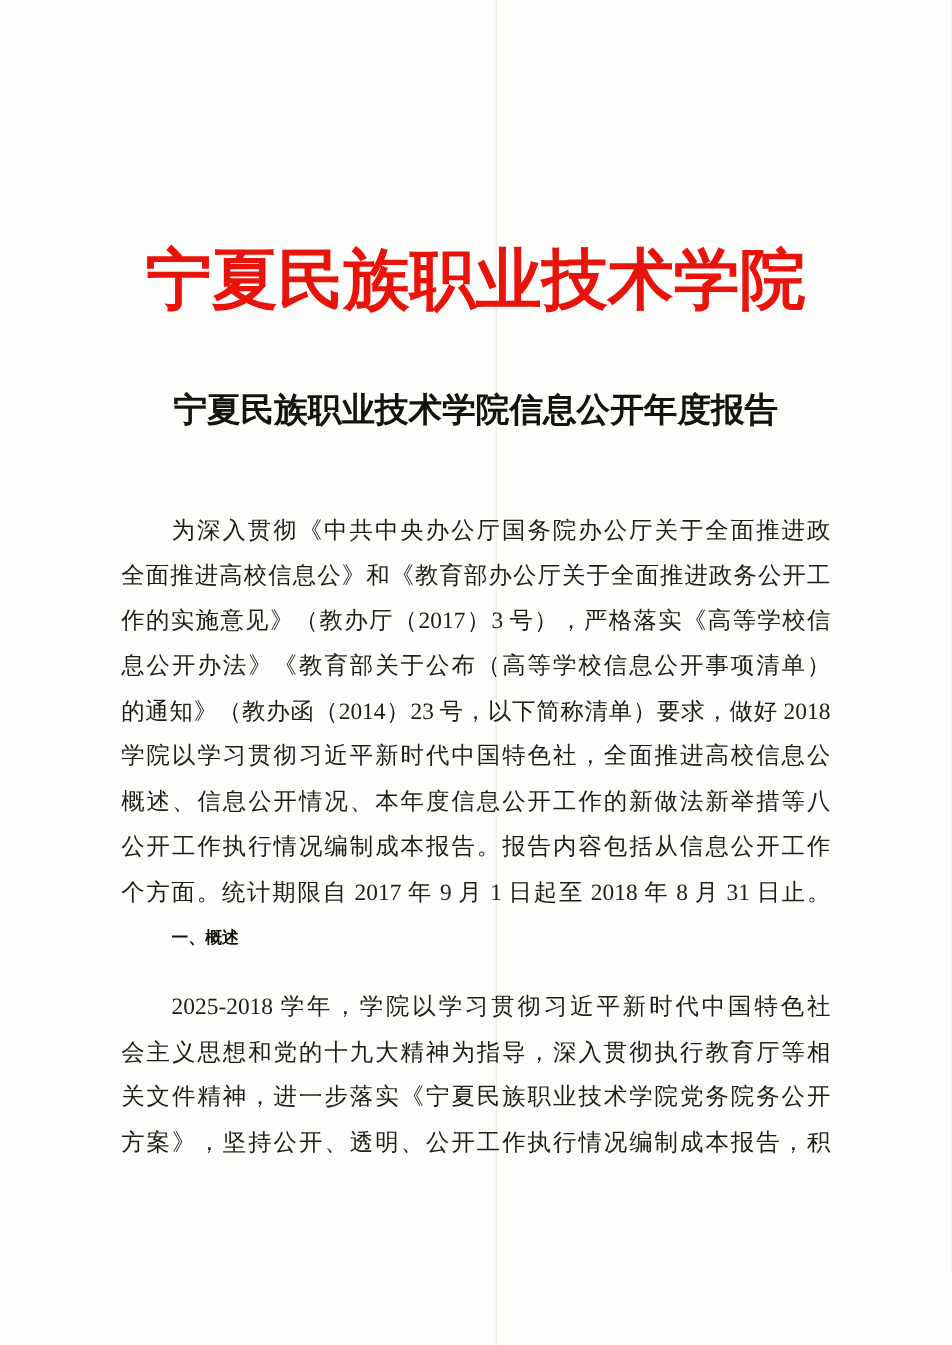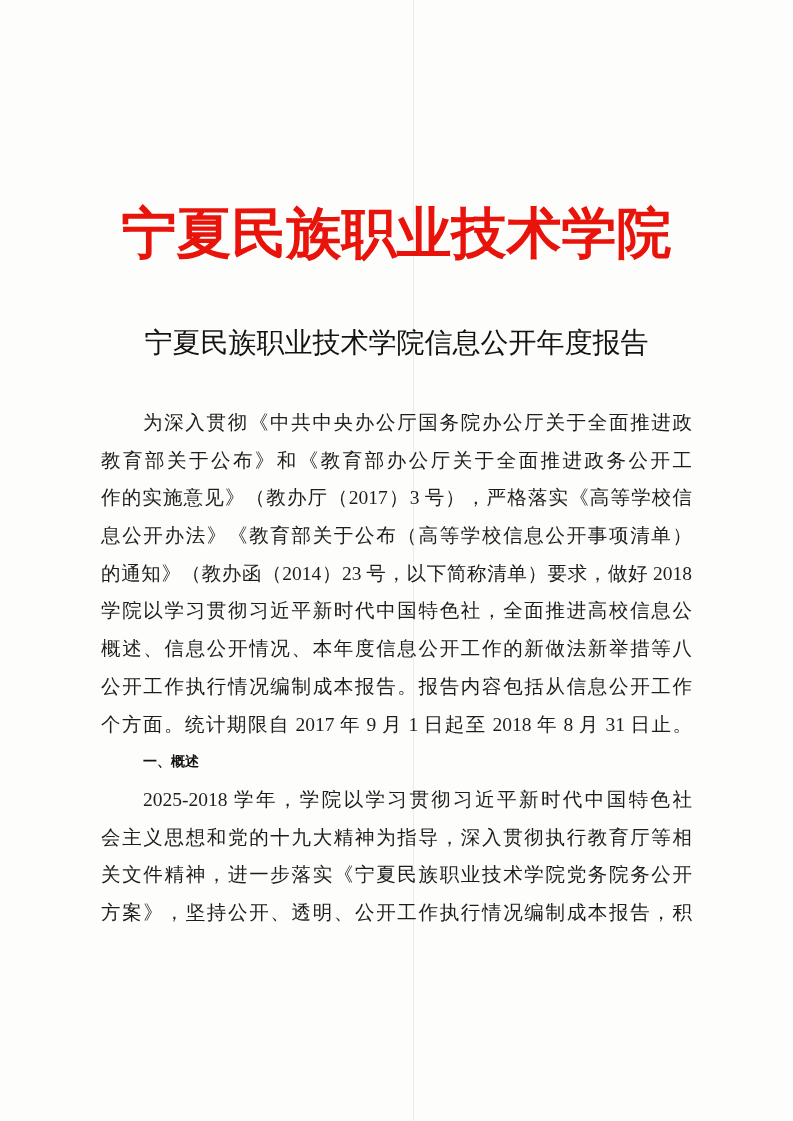--- a/index.html
+++ b/index.html
@@ -30,41 +30,41 @@
     color: #e8130a;
     letter-spacing: 0px;
     white-space: nowrap;
   }
   .report-title {
     position: absolute;
     top: 322px; left: 0;
     width: 100%;
     text-align: center;
     font-size: 28px;
-    font-weight: normal;
+    font-weight: bold;
     line-height: 1.5;
     color: #15130f;
     white-space: nowrap;
   }
   .body-block {
     position: absolute;
     top: 404px; left: 101px;
     width: 591px;
     font-size: 19.5px;
   }
   .bline {
     height: 37.7px;
     line-height: 37.7px;
     text-align: justify;
     text-align-last: justify;
     white-space: nowrap;
     word-spacing: -0.04em;
     overflow: visible;
   }
-  .bline.indent { text-indent: 42px; }
+  .bline.indent { text-indent: 42px; margin-top: 20px; }
   .section-heading {
     height: 37.7px;
     line-height: 37.7px;
     padding-left: 42px;
     font-family: "Liberation Sans", "DejaVu Sans", sans-serif;
     font-size: 14px;
     font-weight: bold;
     color: #14120e;
     text-align: left;
     text-align-last: left;
@@ -78,21 +78,21 @@
 
   <div class="scan-crease"></div>
 
   <div class="college-title">宁夏民族职业技术学院</div>
 
   <div class="report-title">宁夏民族职业技术学院信息公开年度报告</div>
 
   <div class="body-block">
 
     <div class="bline indent">为深入贯彻《中共中央办公厅国务院办公厅关于全面推进政</div>
-    <div class="bline">教育部关于公布》和《教育部办公厅关于全面推进政务公开工</div>
+    <div class="bline">全面推进高校信息公》和《教育部办公厅关于全面推进政务公开工</div>
     <div class="bline">作的实施意见》（教办厅（2017）3 号），严格落实《高等学校信</div>
     <div class="bline">息公开办法》《教育部关于公布（高等学校信息公开事项清单）</div>
     <div class="bline">的通知》（教办函（2014）23 号，以下简称清单）要求，做好 2018</div>
     <div class="bline">学院以学习贯彻习近平新时代中国特色社，全面推进高校信息公</div>
     <div class="bline">概述、信息公开情况、本年度信息公开工作的新做法新举措等八</div>
     <div class="bline">公开工作执行情况编制成本报告。报告内容包括从信息公开工作</div>
     <div class="bline">个方面。统计期限自 2017 年 9 月 1 日起至 2018 年 8 月 31 日止。</div>
 
     <div class="section-heading">一、概述</div>
 

